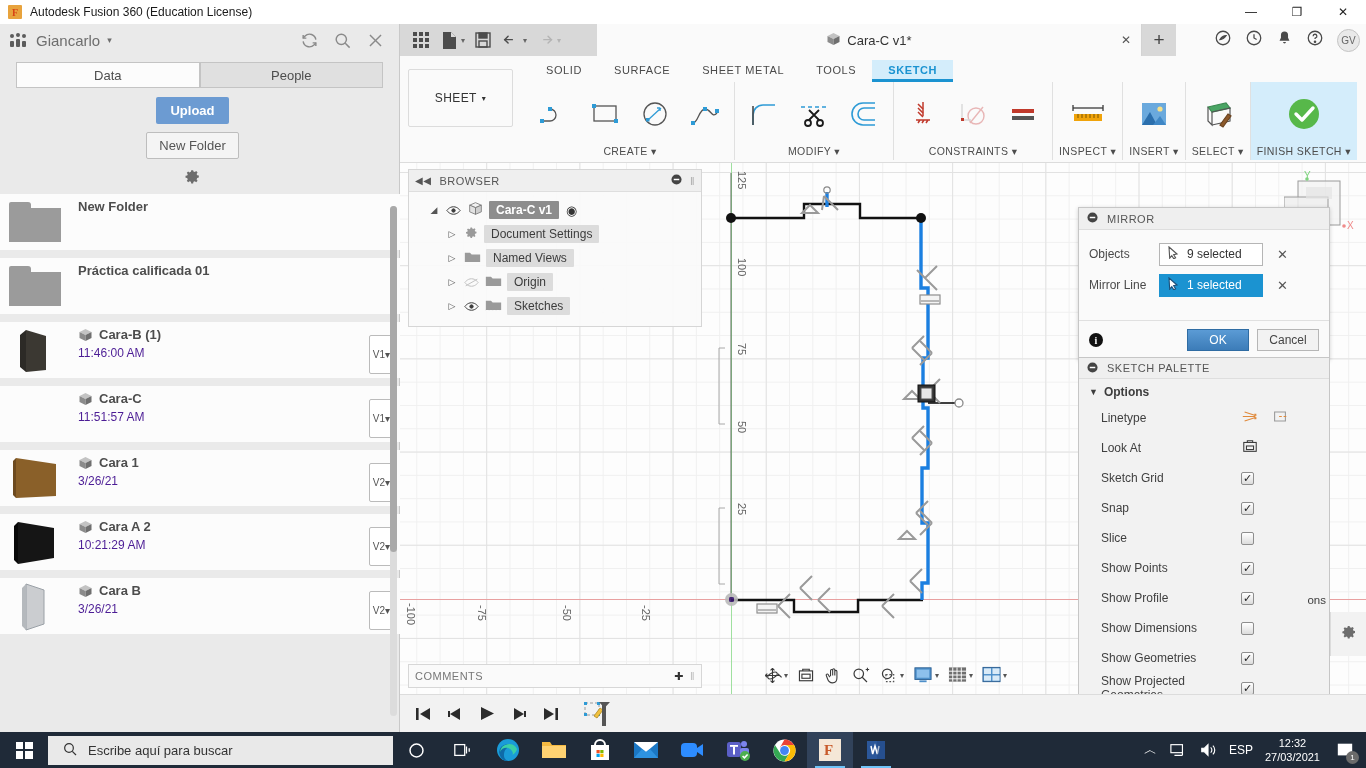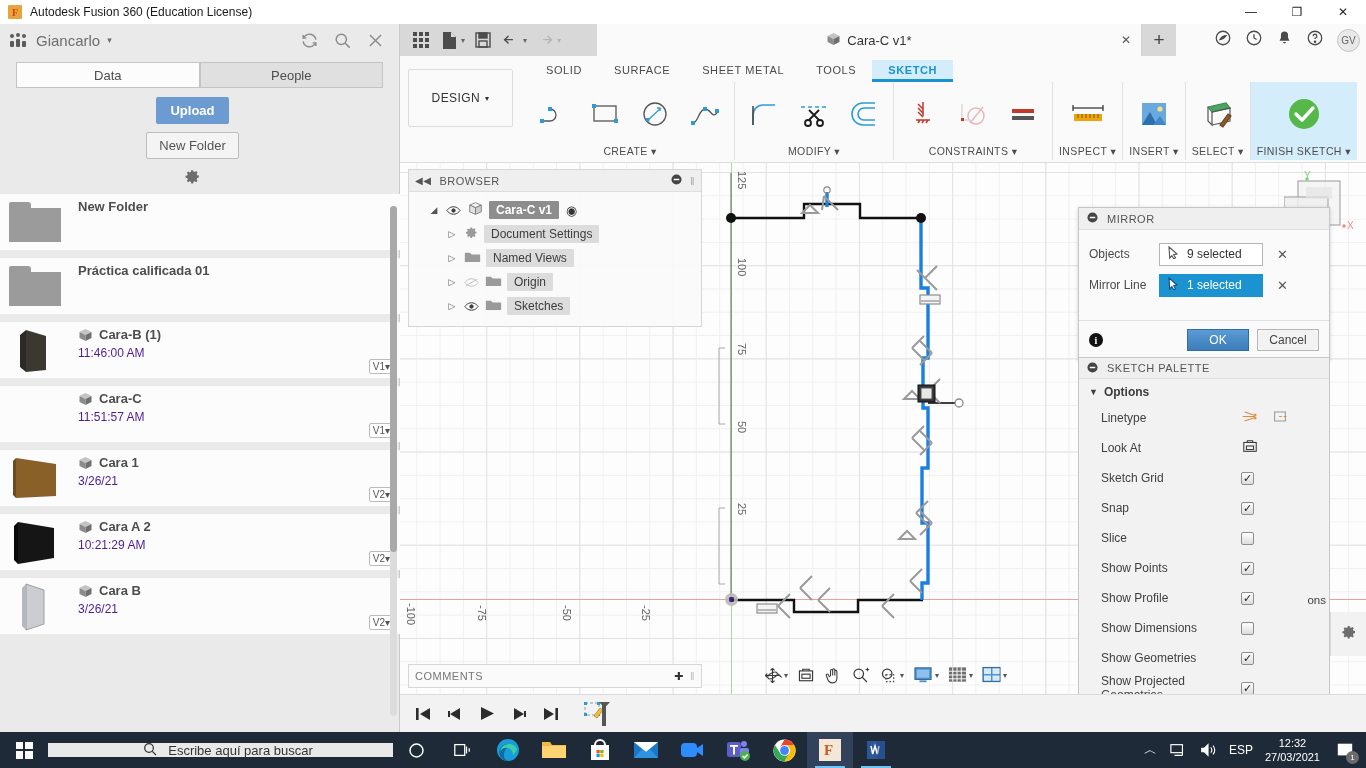--- a/index.html
+++ b/index.html
@@ -87,21 +87,21 @@
     width: 70px; height: 56px; background: #eaeaea; flex: none;
     display: flex; align-items: center; justify-content: center;
   }
   .dp-card { flex: 1; background: #fcfcfc; min-height: 56px; padding: 5px 8px 4px 8px; position: relative; }
   .dp-rowwrap { display: flex; background: #eaeaea; margin-bottom: 8px; }
   .dp-rowwrap .dp-thumb { background: #fcfcfc; }
   .dp-name { font-size: 13px; font-weight: bold; color: #4d4d4d; display: flex; align-items: center; gap: 6px; }
   .dp-date { font-size: 12px; color: #4c1d95; margin-top: 4px; }
   .dp-ver {
     position: absolute; right: 6px; bottom: 4px; font-size: 10px; color: #555;
-    border: 1px solid #bbb; background: #fff; padding: 1px 3px; border-radius: 2px; cursor: pointer;
+    border: 1px solid #bbb; background: #fff; padding: 13px 3px; border-radius: 2px; cursor: pointer;
   }
   .folder-glyph { width: 52px; height: 40px; position: relative; }
   .folder-glyph .tab { position: absolute; left: 0; top: 0; width: 22px; height: 7px; background: #9b9b9b; border-radius: 2px 3px 0 0; }
   .folder-glyph .body { position: absolute; left: 0; top: 6px; width: 52px; height: 34px; background: #9b9b9b; }
   .cube-ico { width: 15px; height: 14px; flex: none; }
   .dp-scrollbar { position: absolute; right: 3px; top: 12px; width: 7px; height: 510px; background: #dcdcdc; border-radius: 4px;}
   .dp-scrollthumb { position: absolute; right: 3px; top: 12px; width: 7px; height: 346px; background: #a9a9a9; border-radius: 4px; cursor: pointer;}
 
   
   .fusion { position: absolute; left: 400px; top: 24px; width: 966px; height: 708px; background: #fafafa; }
@@ -223,21 +223,21 @@
   
   .rstrip { position: absolute; right: 0; bottom: 38px; width: 36px; height: 44px; background: #f2f2f2;
             border-left: 1px solid #dcdcdc; display: flex; align-items: center; justify-content: center; }
   .ons-text { position: absolute; right: 40px; bottom: 88px; font-size: 11.5px; color: #3d3d3d; }
 
   
   .taskbar { position: absolute; left: 0; bottom: 0; width: 1366px; height: 36px; background: #1f2a38; display: flex; align-items: center; }
   .start { width: 48px; height: 36px; display: flex; align-items: center; justify-content: center; cursor: pointer; }
   .winlogo { width: 17px; height: 17px; display: grid; grid-template-columns: 1fr 1fr; grid-template-rows: 1fr 1fr; gap: 2px; }
   .winlogo i { background: #fff; display: block; }
-  .tb-search { width: 345px; height: 14px; background: #e9e9e9; display: flex; align-items: center; gap: 10px; padding-left: 14px; cursor: text; justify-content: center; }
+  .tb-search { width: 345px; height: 29px; background: #e9e9e9; display: flex; align-items: center; gap: 10px; padding-left: 14px; cursor: text; }
   .tb-search span { font-size: 13px; color: #333; }
   .tb-icon { width: 46px; height: 36px; display: flex; align-items: center; justify-content: center; cursor: pointer; position: relative; }
   .tb-icon.active { background: #31425a; }
   .tb-icon .underline { position: absolute; bottom: 0; left: 8px; right: 8px; height: 2px; background: #6fc3f7; }
   .tray { margin-left: auto; display: flex; align-items: center; gap: 12px; padding-right: 8px; color: #fff; }
   .tray-t { font-size: 11px; line-height: 14px; text-align: center; color: #fff; }
   .tray-ico { color: #fff; line-height: 0; cursor: pointer; }
   .notif { width: 26px; height: 26px; display: flex; align-items: center; justify-content: center; position: relative; cursor: pointer;}
   .notif .badge { position: absolute; right: -1px; bottom: -1px; width: 13px; height: 13px; border-radius: 50%;
                   background: #6b6b6b; color: #fff; font-size: 8px; display: flex; align-items: center; justify-content: center; }
@@ -556,21 +556,21 @@
               <path d="M9.5 9.5a2.5 2.5 0 1 1 3.2 2.4c-.6.2-.7.8-.7 1.4"></path>
               <circle cx="12" cy="17" r=".9" fill="#4a4a4a"></circle>
           </svg>
         </span>
         <span class="avatar">GV</span>
       </div>
     </div>
 
     <div class="ribbon">
       <div class="ws-btn">
-        <span>DESIGN</span>
+        <span>SHEET</span>
         <span style="font-size:8px">▾</span>
       </div>
 
       <div class="tabsrow">
         <div class="rtab">SOLID</div>
         <div class="rtab">SURFACE</div>
         <div class="rtab">SHEET METAL</div>
         <div class="rtab">TOOLS</div>
         <div class="rtab active">SKETCH</div>
       </div>

